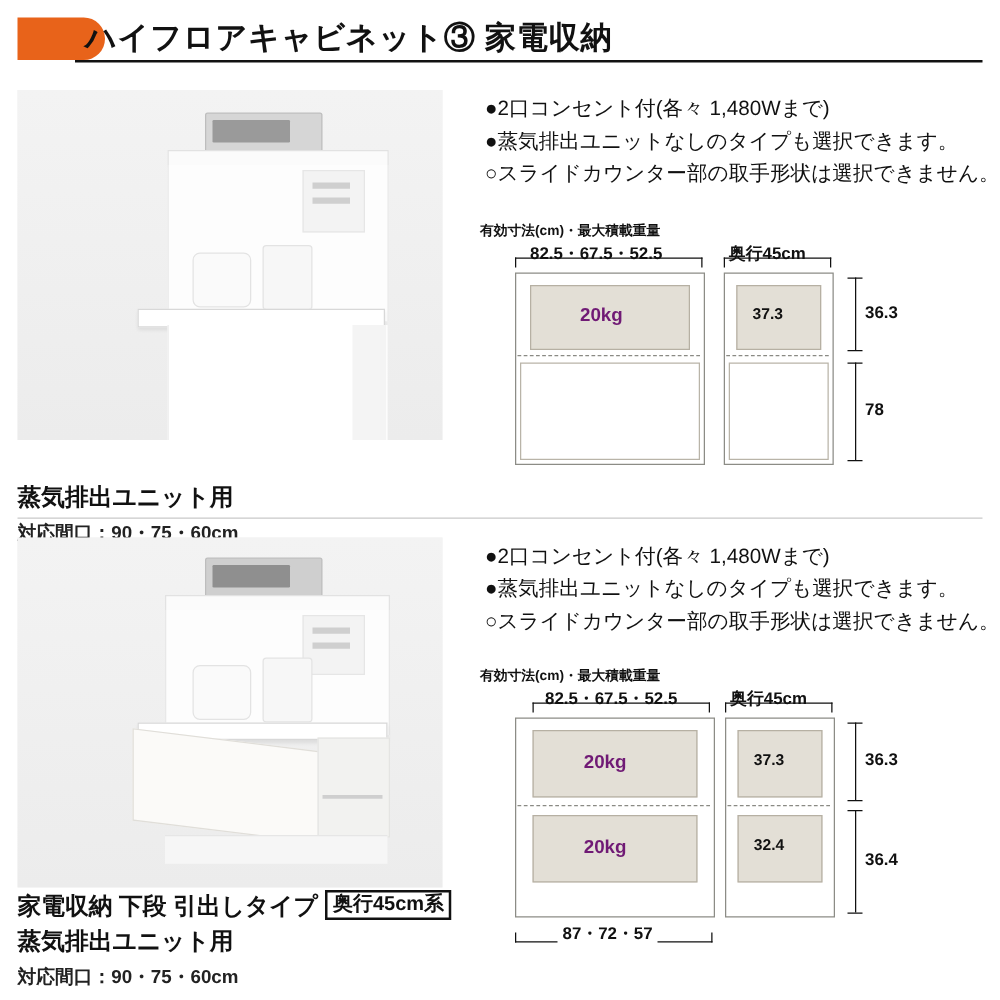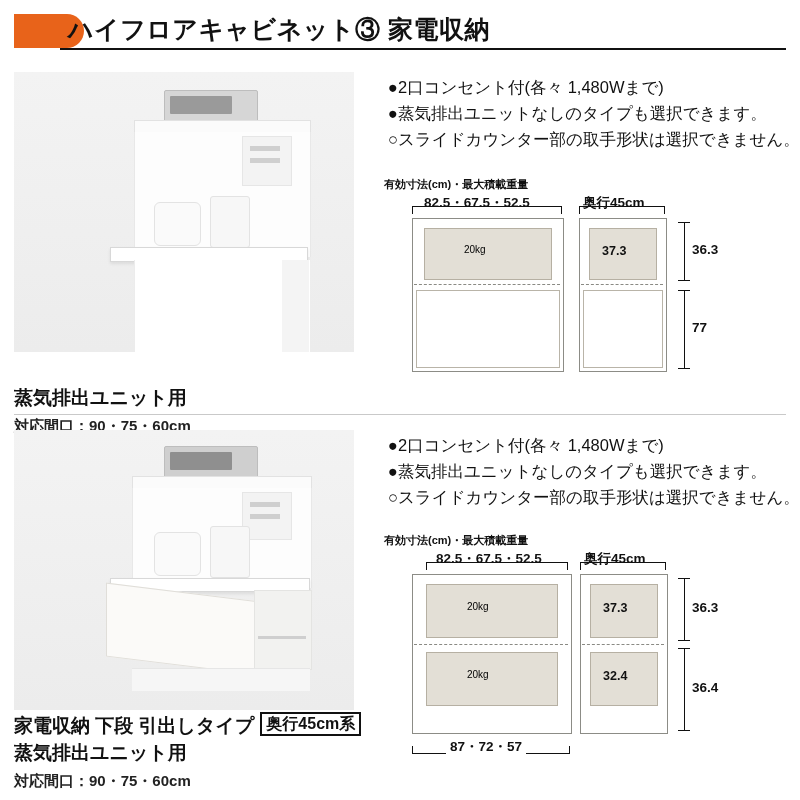--- a/index.html
+++ b/index.html
@@ -166,23 +166,23 @@
     position: absolute;
     background: #e3dfd6;
     border: 1px solid #b6b0a3;
   }
   .dashed-h {
     position: absolute;
     border-top: 1px dashed #8a8a84;
   }
   .kg {
     position: absolute;
-    font-size: 10px;
-    font-weight: normal;
-    color: #000000;
+    font-size: 15px;
+    font-weight: bold;
+    color: #701a75;
     white-space: nowrap;
   }
   .tick-h { position: absolute; background: #111; height: 1px; }
   .tick-v { position: absolute; background: #111; width: 1px; }
   .bracket { position: absolute; }
   .bracket .line { position: absolute; background: #111; }
 </style>
 </head>
 <body>
 
@@ -260,21 +260,21 @@
       <div class="box-outline" style="left:199px;top:90px;width:78px;height:76px;border-color:#b9b4a8;"></div>
 
       <div class="tick-v" style="left:300px;top:22px;height:58px;"></div>
       <div class="tick-h" style="left:294px;top:22px;width:12px;"></div>
       <div class="tick-h" style="left:294px;top:80px;width:12px;"></div>
       <div class="dim-label" style="left:308px;top:42px;">36.3</div>
 
       <div class="tick-v" style="left:300px;top:90px;height:78px;"></div>
       <div class="tick-h" style="left:294px;top:90px;width:12px;"></div>
       <div class="tick-h" style="left:294px;top:168px;width:12px;"></div>
-      <div class="dim-label" style="left:308px;top:120px;">77</div>
+      <div class="dim-label" style="left:308px;top:120px;">78</div>
     </div>
   </div>
 
   <div class="divider"></div>
 
   <div class="section sec2">
 
     <div class="photo">
       <div class="photo-inner"></div>
       <div class="fx" style="left:150px;top:16px;width:92px;height:30px;background:#cfcfcf;border:1px solid #bdbdbd;border-radius:2px;"></div>

